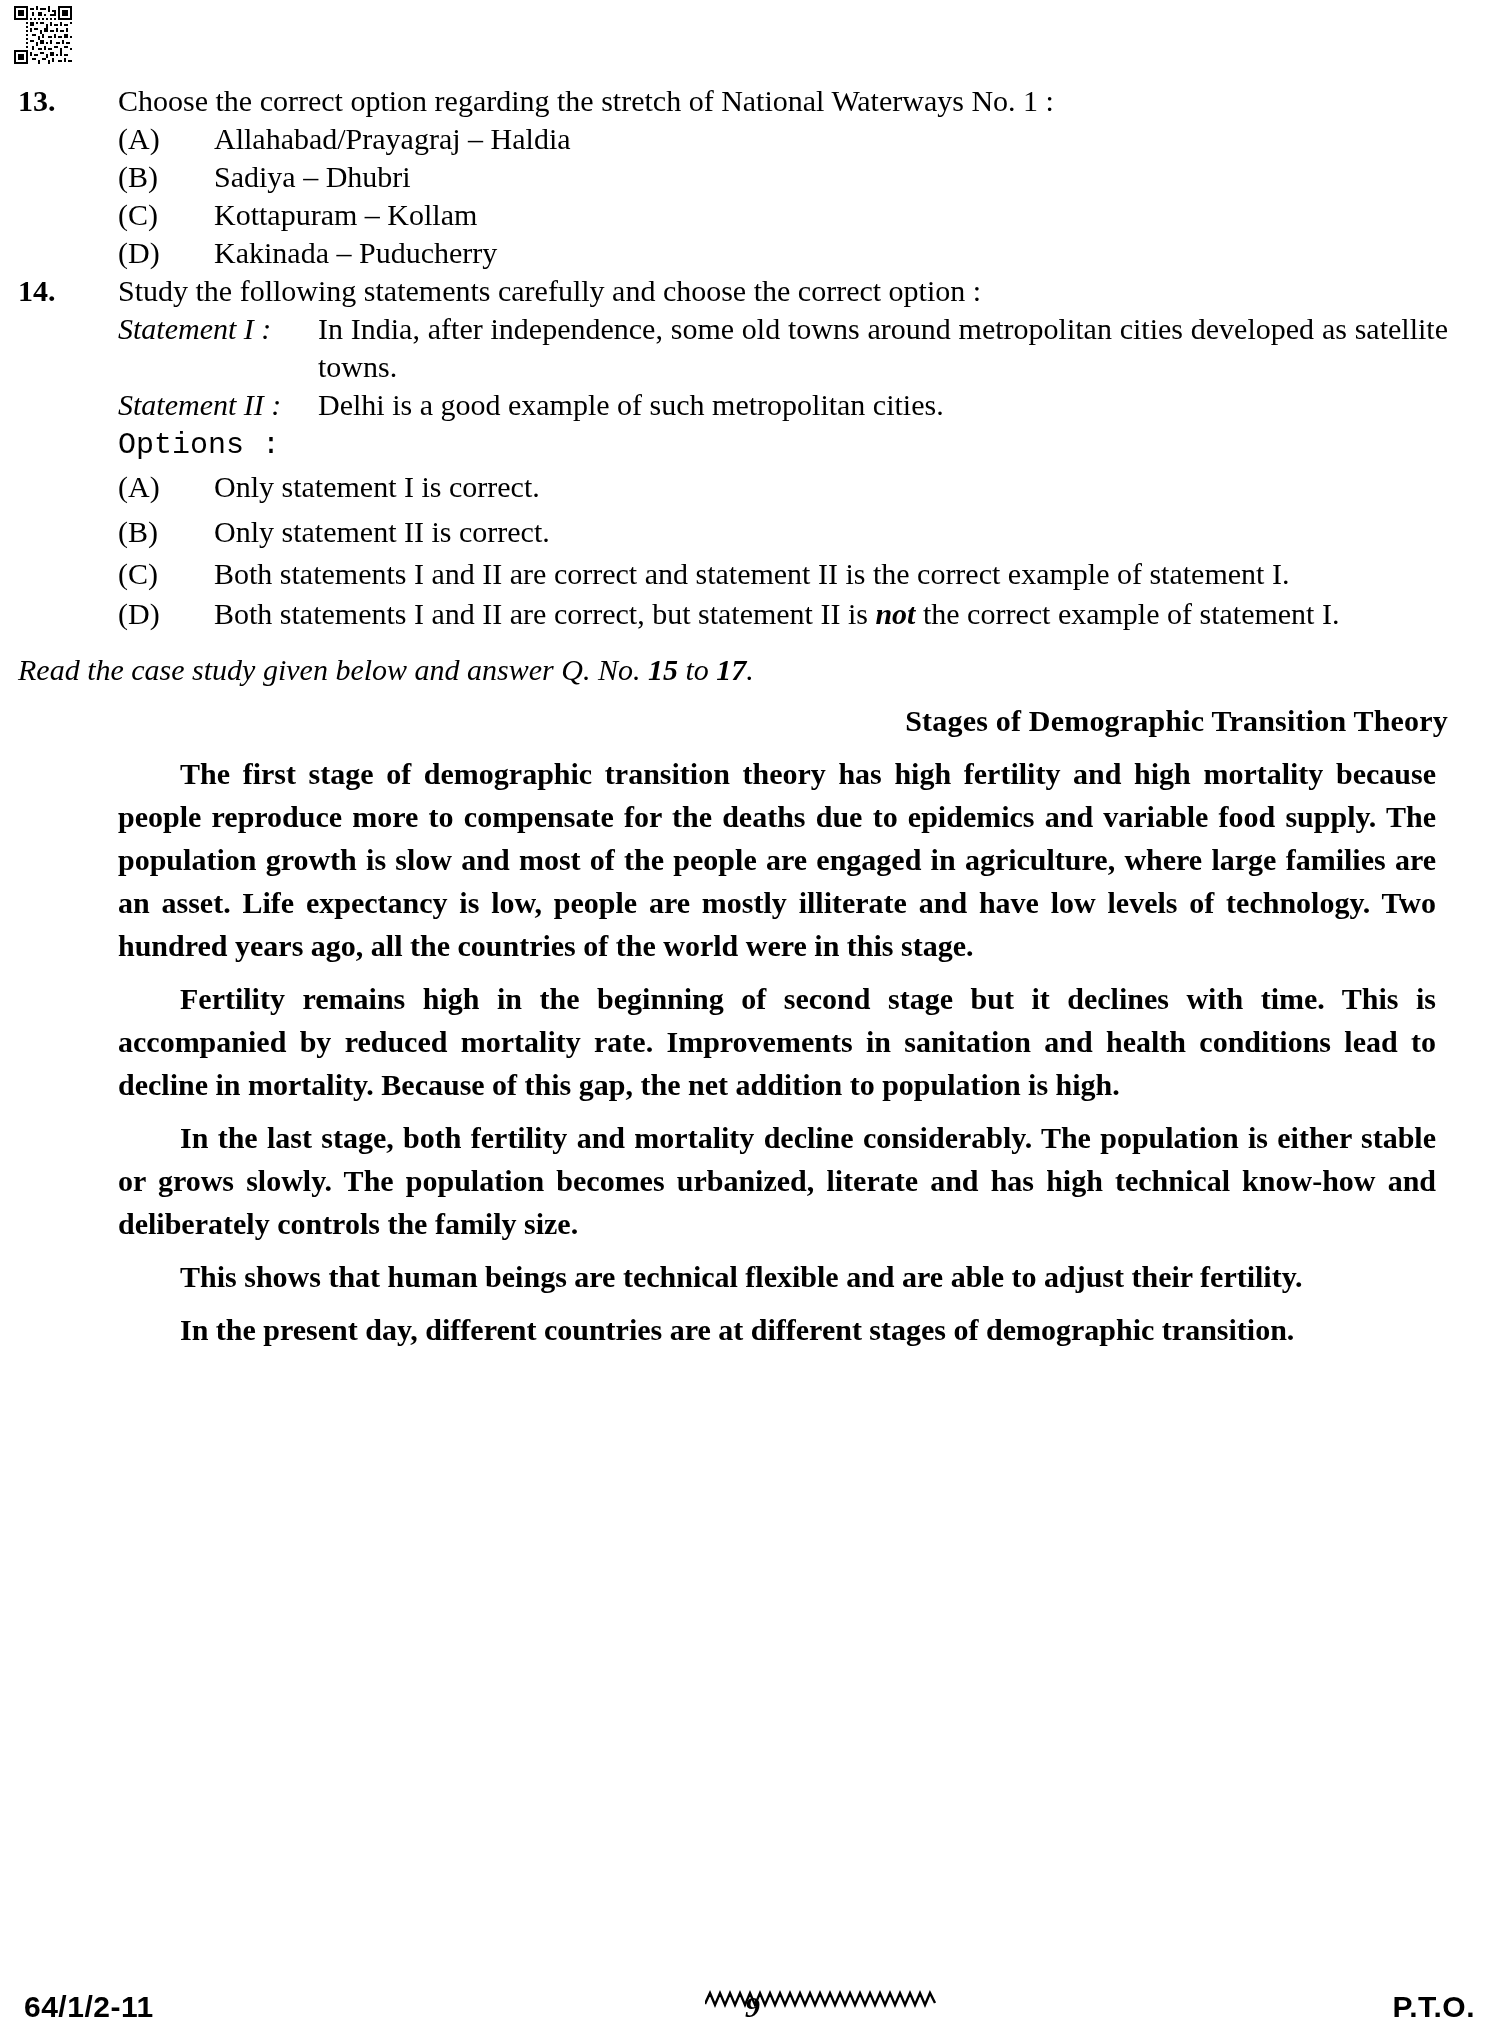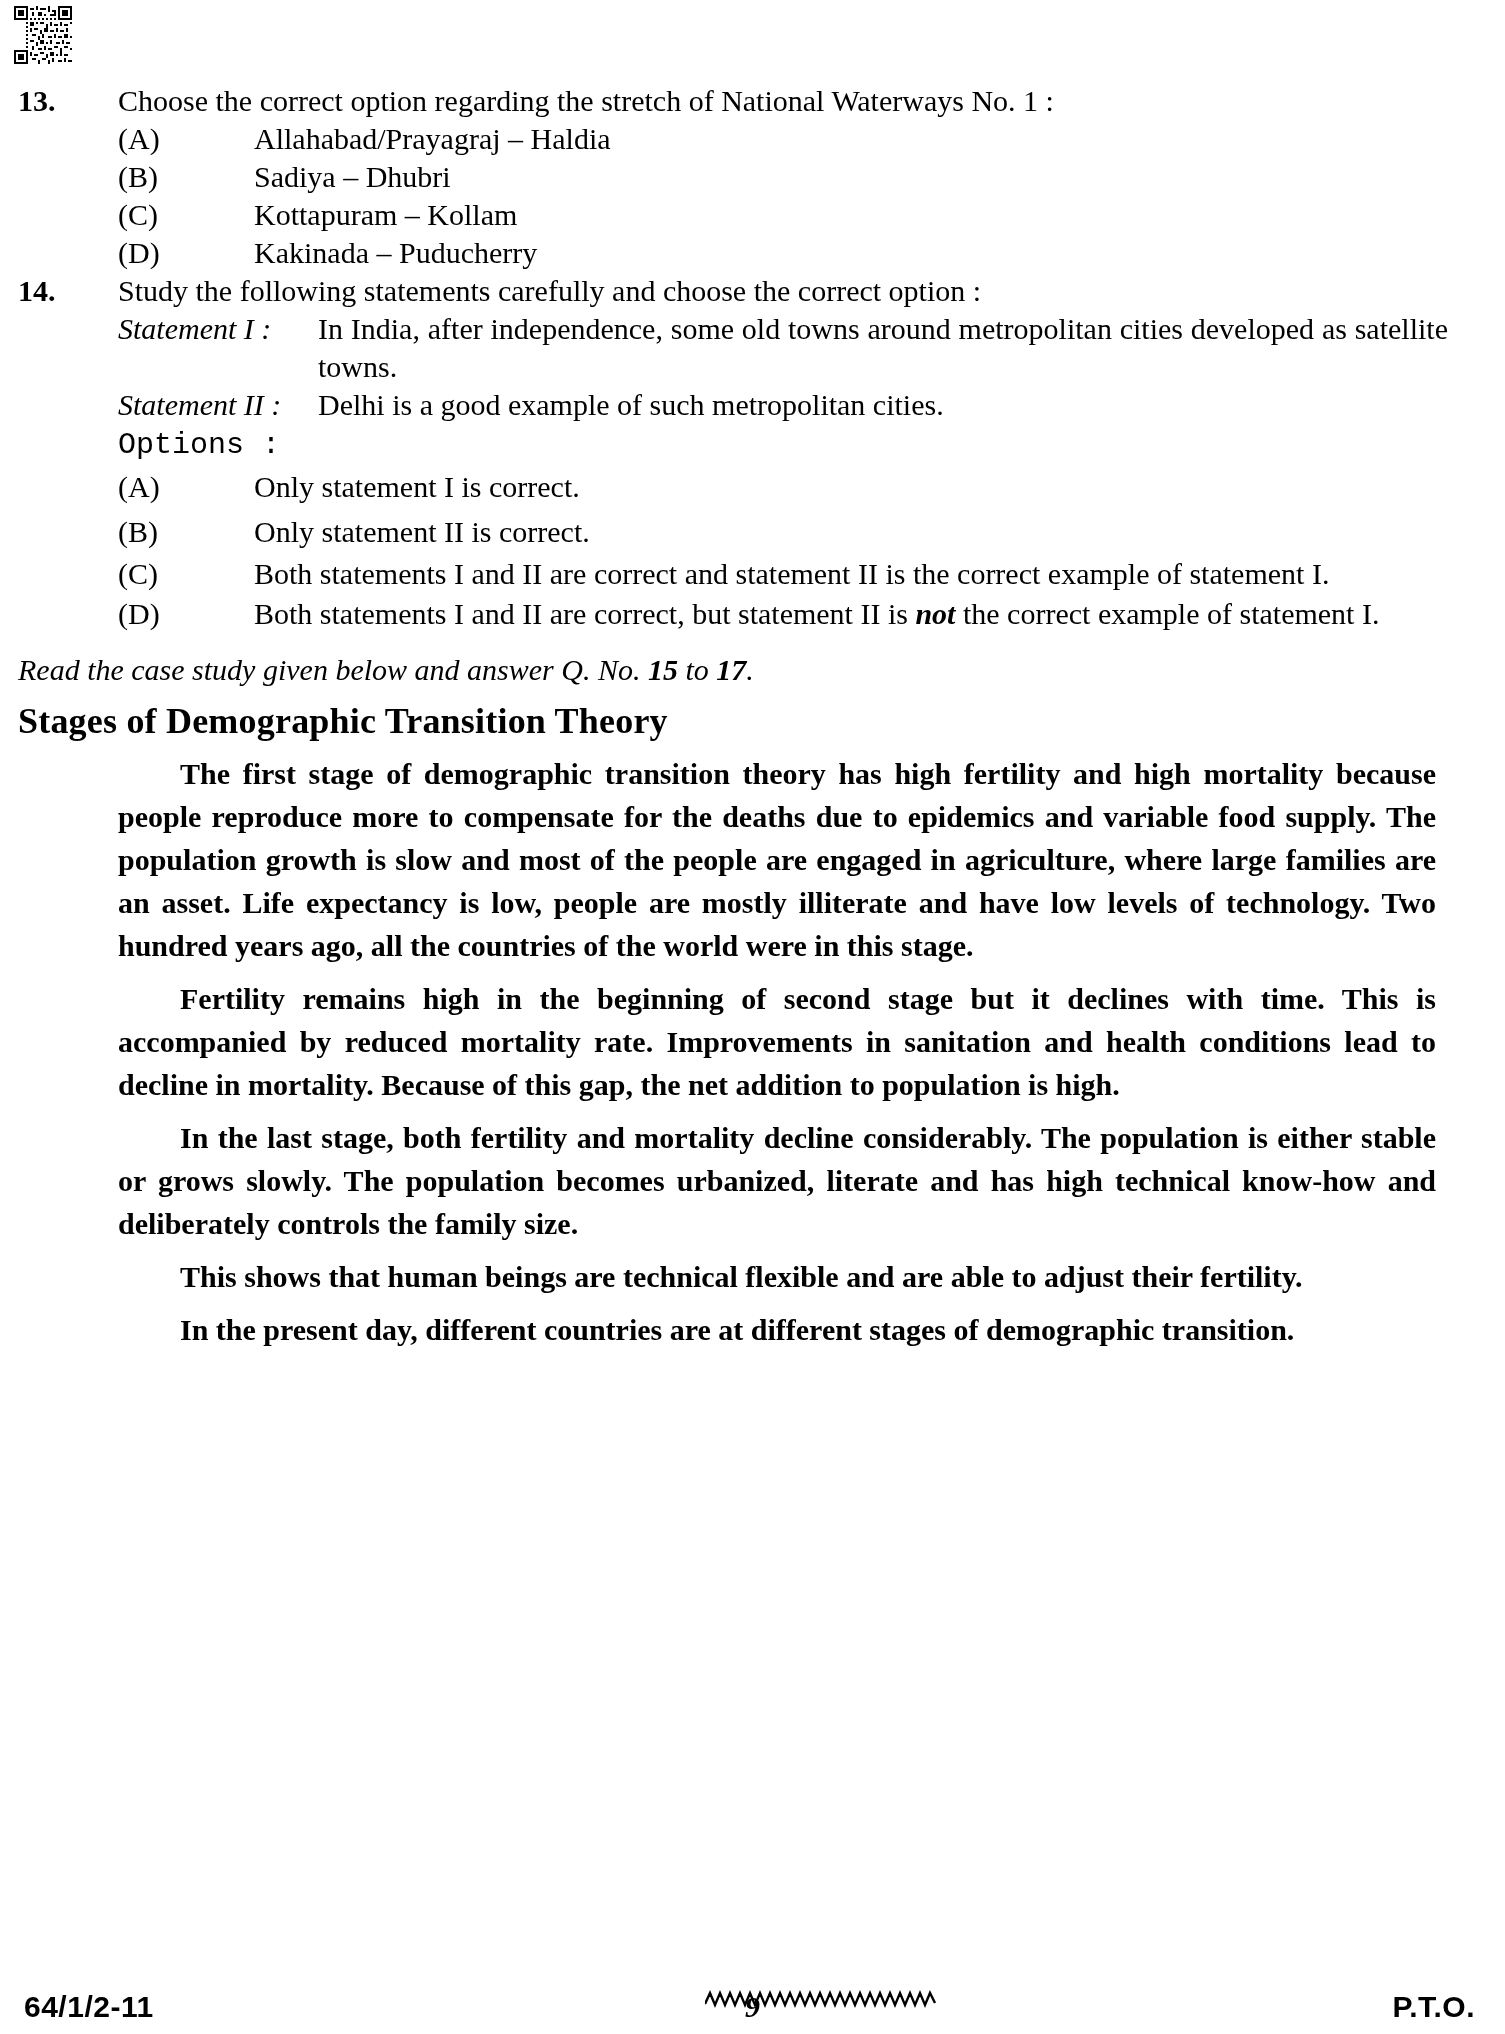--- a/index.html
+++ b/index.html
@@ -62,21 +62,20 @@
     align-items: flex-start;
     line-height: 38px;
   }
   .opt-label {
     width: 96px;
     flex: 0 0 96px;
   }
   .opt-text {
     flex: 1 1 auto;
     text-align: left;
-    margin-left: 40px;
   }
   .opt-text.just {
     text-align: justify;
     text-justify: inter-word;
   }
 
   .stmt-row {
     display: flex;
     align-items: flex-start;
     line-height: 38px;
@@ -96,23 +95,23 @@
   .instruction {
     font-style: italic;
     font-size: 30px;
     line-height: 40px;
     margin-top: 16px;
     margin-left: 0;
   }
   .instruction b { font-weight: bold; font-style: italic; }
 
   .case-heading {
-    text-align: left;
-    font-weight: bold;
-    font-size: 36px;
+    text-align: right;
+    font-weight: bold;
+    font-size: 30px;
     line-height: 42px;
     margin-top: 10px;
     letter-spacing: 0.2px;
   }
 
   .para {
     font-size: 30px;
     line-height: 43px;
     text-align: justify;
     text-justify: inter-word;

